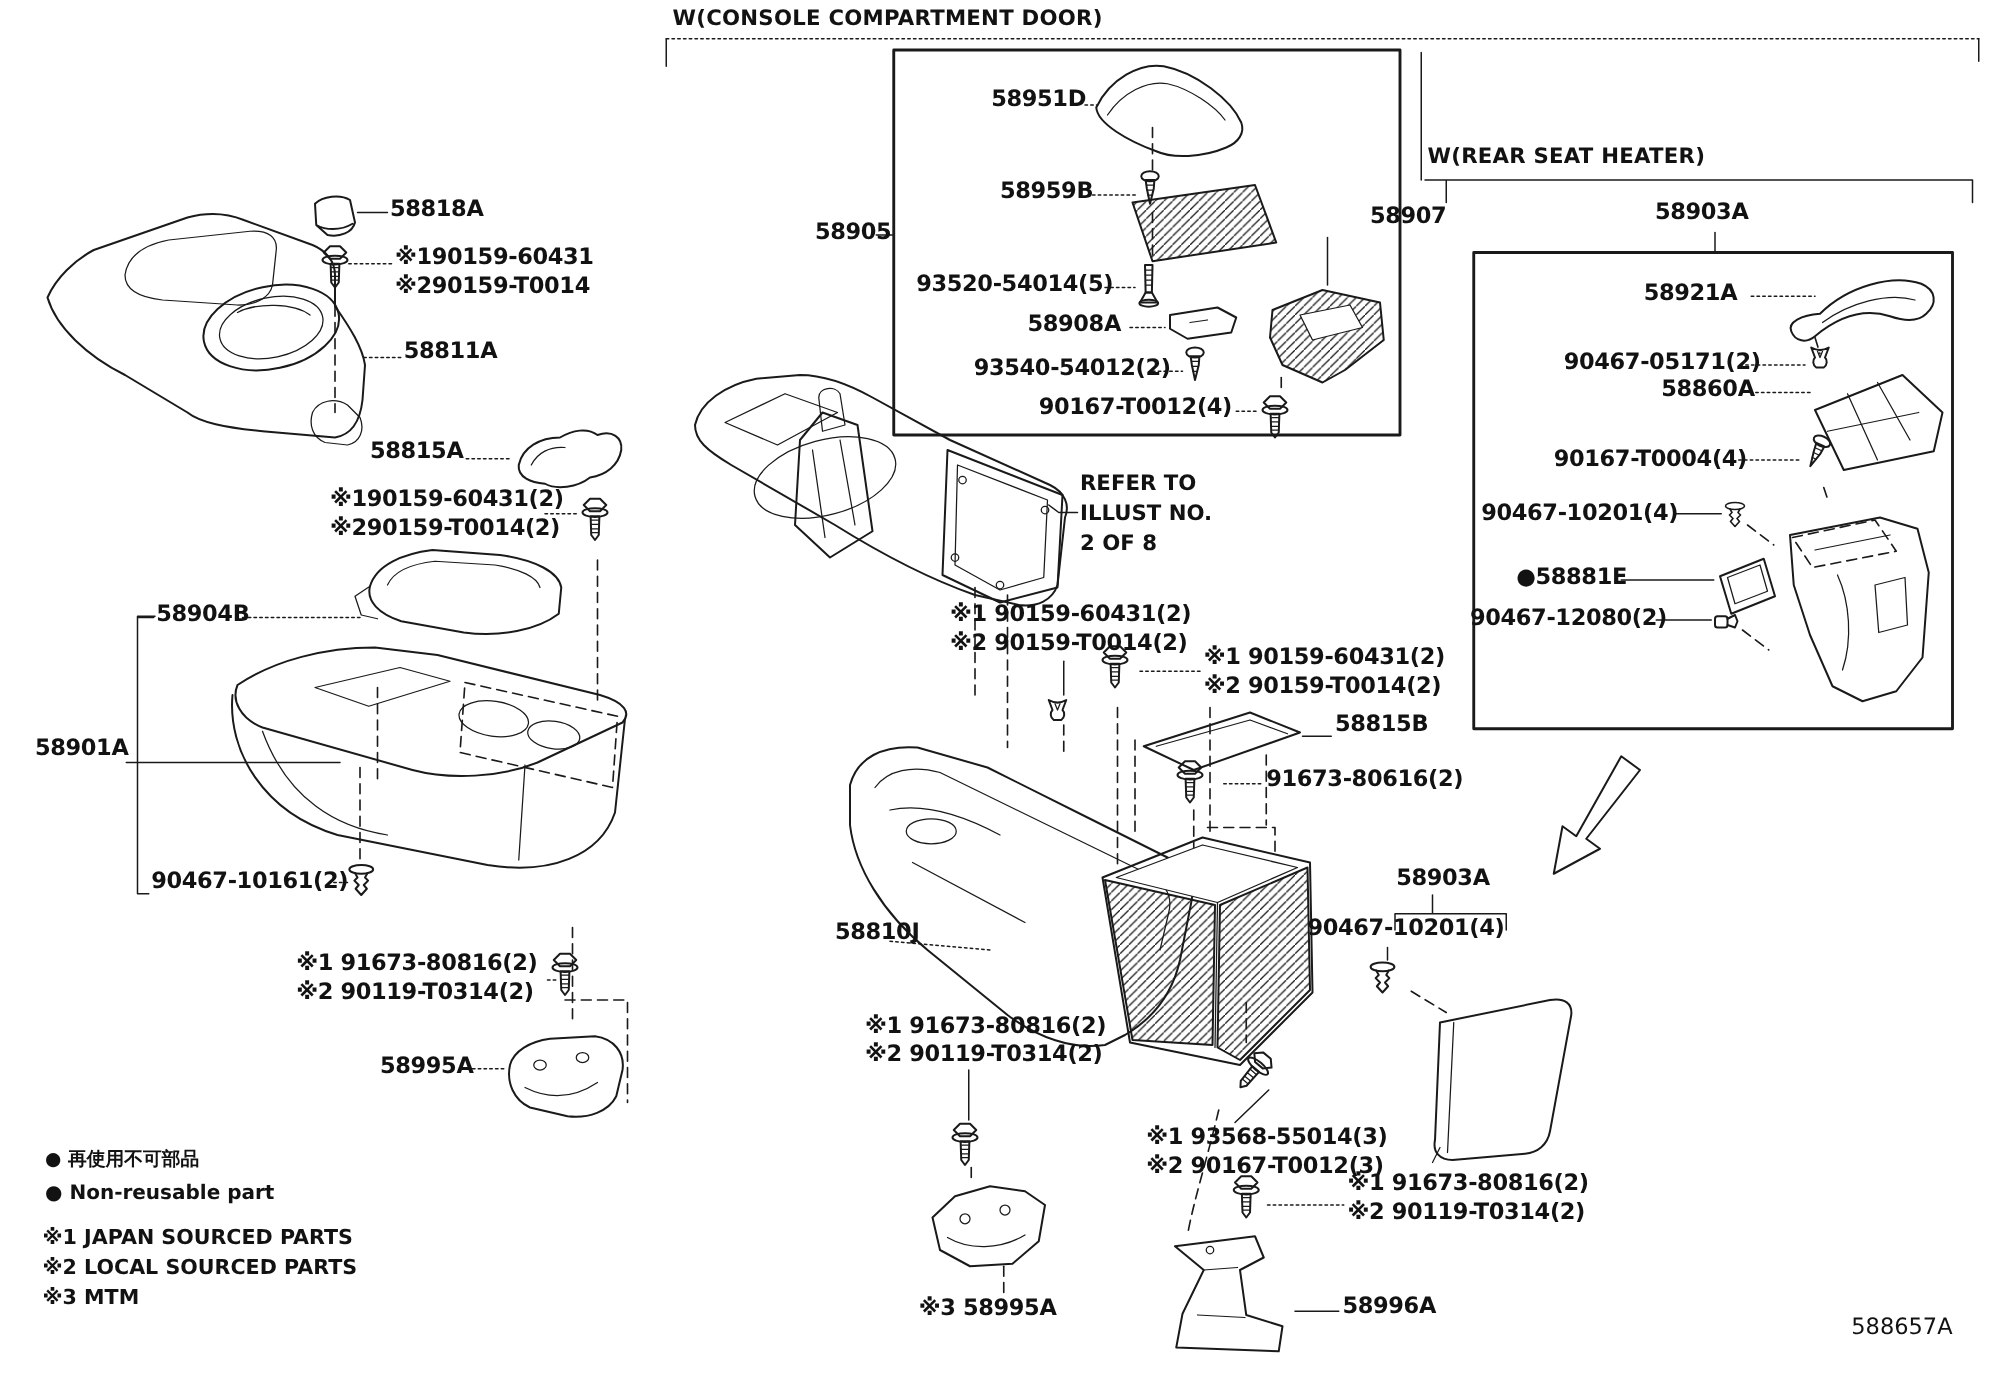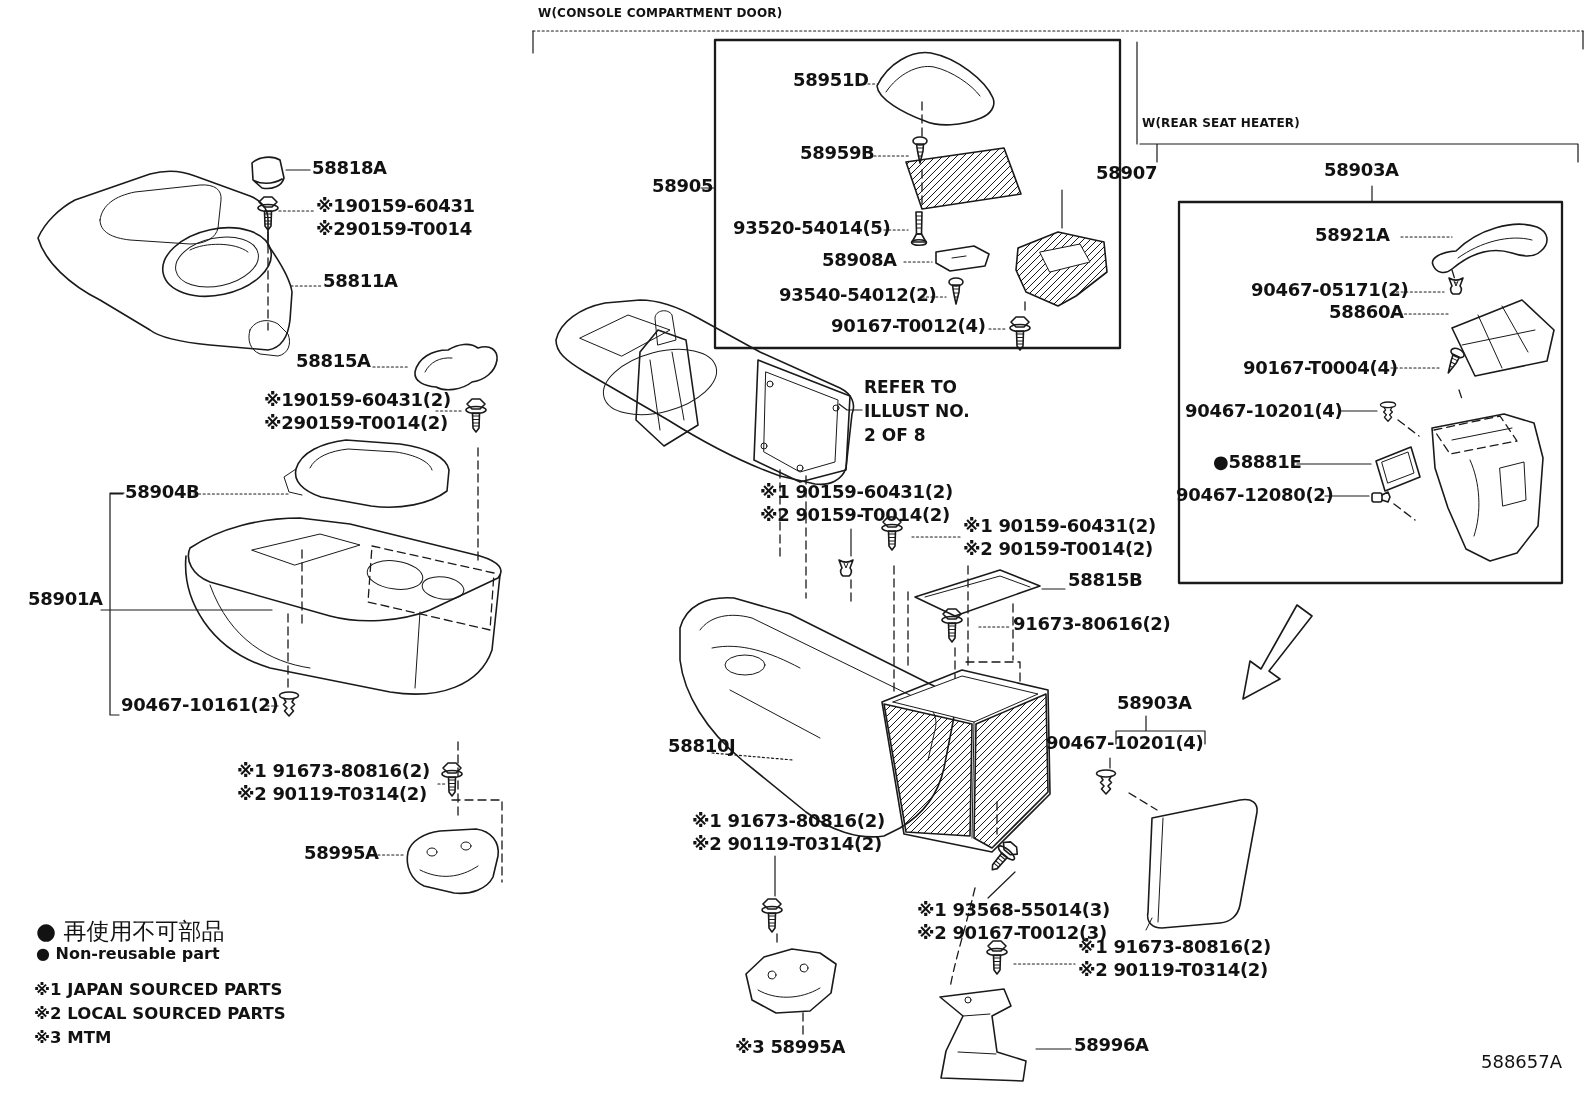--- a/index.html
+++ b/index.html
@@ -12,24 +12,24 @@
   .box{stroke-width:2.3;}
   .leader{stroke-width:1.2;stroke-dasharray:2 2.6;}
   .lsolid{stroke-width:1.2;}
   .dash{stroke-width:1.3;stroke-dasharray:8 5;}
   .hatchfill{fill:url(#hatch);}
   .whitefill{fill:#ffffff;}
   .fast{stroke-width:1.25;fill:#ffffff;}
   
   .lbl{position:absolute;white-space:nowrap;line-height:1.04;}
   .part{font-size:18px;font-weight:bold;letter-spacing:-0.3px;}
-  .header{font-size:12px;font-weight:bold;letter-spacing:0.2px;}
+  .header{font-size:17px;font-weight:bold;letter-spacing:0.2px;}
   .refer{font-size:17px;font-weight:bold;}
   .code{font-size:18px;font-weight:normal;}
-  .legend-jp{font-size:23px;font-weight:normal;}
+  .legend-jp{font-size:15px;font-weight:bold;}
   .legend-en{font-size:16px;font-weight:bold;}
   .legend-note{font-size:16.5px;font-weight:bold;}
 </style>
 </head>
 <body>
 
 <div class="stage">
 
   <svg width="1592" height="1099" viewBox="0 0 1592 1099">
     <defs>

